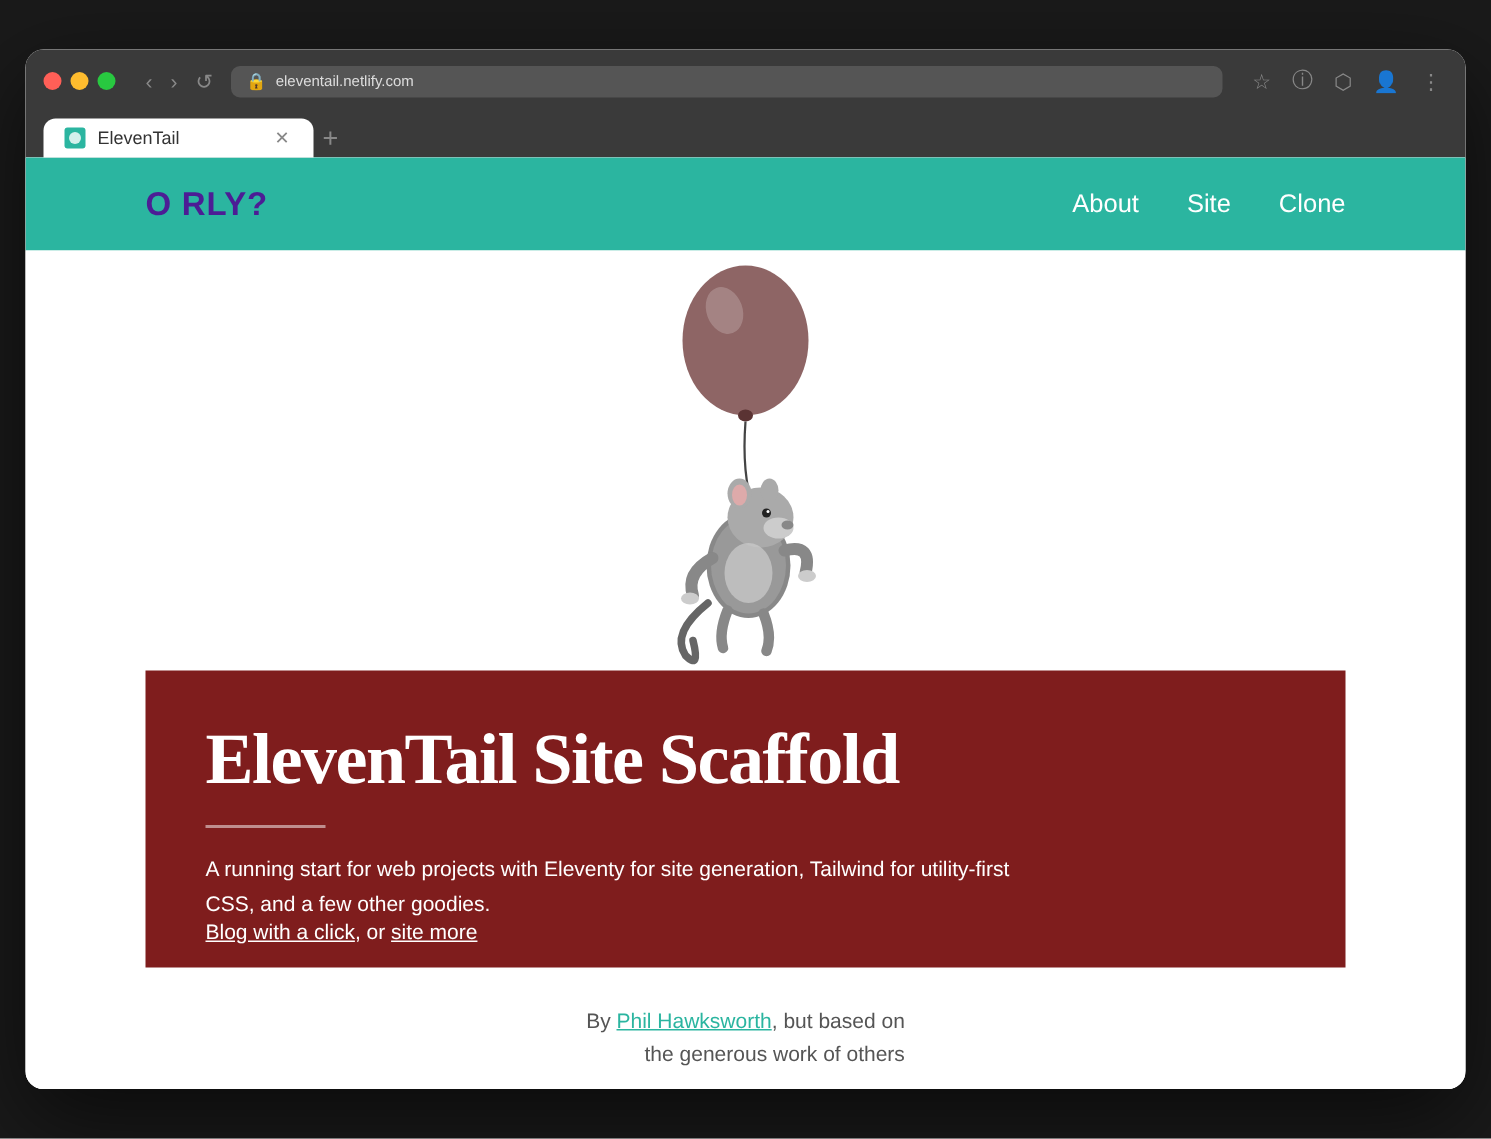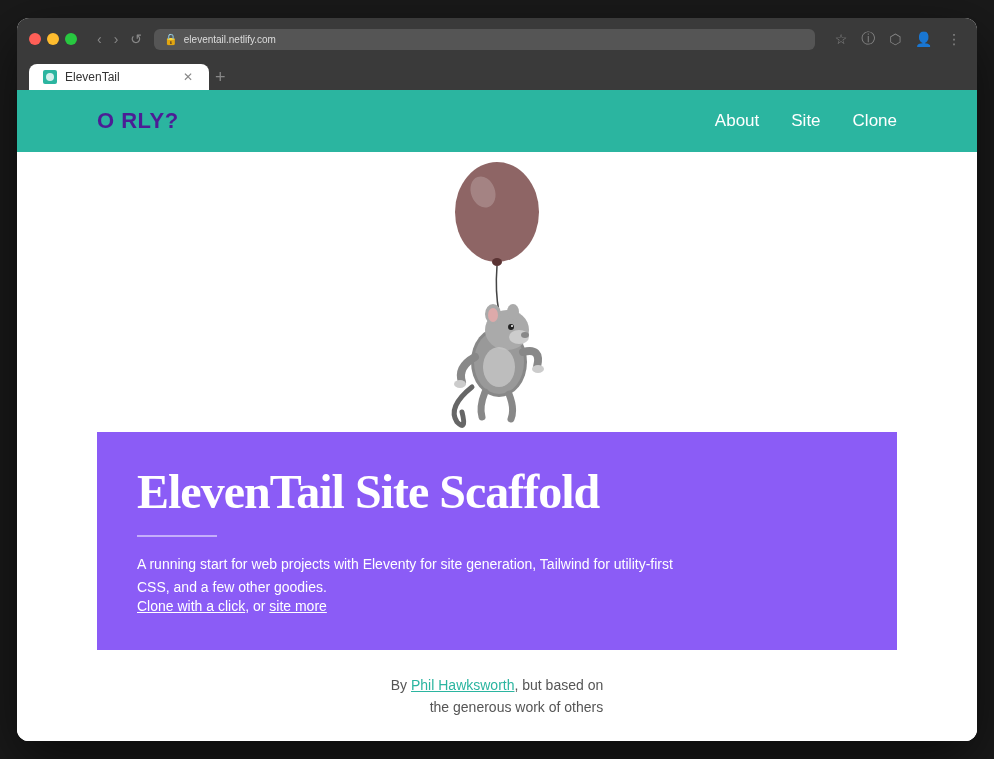--- a/index.html
+++ b/index.html
@@ -198,23 +198,23 @@
       height: 280px;
     }
 
     
     .possum-illustration {
       width: 180px;
       height: 280px;
     }
 
     .hero-card {
-      background: #8b5cf6;
+      background: #7f1d1d;
       margin: 0 80px;
-      padding: 32px 40px 36px;
+      padding: 32px 40px 16px;
       width: calc(100% - 160px);
     }
 
     .hero-title {
       color: #fff;
       font-size: 48px;
       font-weight: 700;
       margin-bottom: 16px;
       font-family: Georgia, 'Times New Roman', serif;
       letter-spacing: -1px;
@@ -239,21 +239,21 @@
       font-size: 14px;
     }
 
     .hero-links a {
       color: #fff;
       text-decoration: underline;
     }
 
     .footer-credit {
       text-align: right;
-      padding: 24px 80px 22px;
+      padding: 24px 80px 12px;
       font-size: 14px;
       color: #555;
       line-height: 1.6;
     }
 
     .footer-credit .author-link {
       color: #2bb5a0;
       text-decoration: underline;
       text-decoration-style: solid;
     }
@@ -359,21 +359,21 @@
         </svg>
       </div>
 
       <div class="hero-card">
         <h1 class="hero-title">ElevenTail Site Scaffold</h1>
         <div class="hero-divider"></div>
         <p class="hero-description">
           <span>A running start for web projects with Eleventy for site generation, Tailwind for utility-first CSS, and a few other goodies.</span>
         </p>
         <div class="hero-links">
-          <a href="#">Clone with a click</a><span>, or </span><a href="#">site more</a>
+          <a href="#">Blog with a click</a><span>, or </span><a href="#">site more</a>
         </div>
       </div>
 
       <div class="footer-credit">
         <span>By </span><a href="#" class="author-link">Phil Hawksworth</a><span>, but based on<br>the generous work of others</span>
       </div>
 
     </div>
   </div>
 </div>

